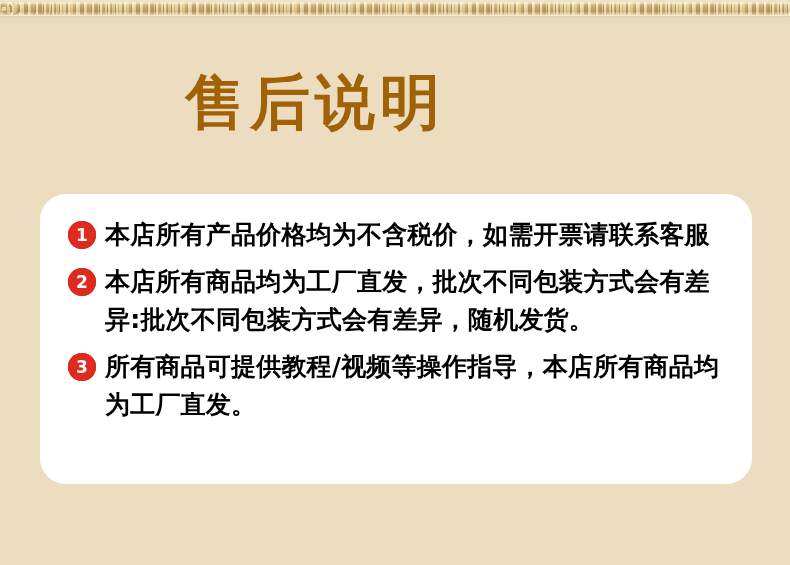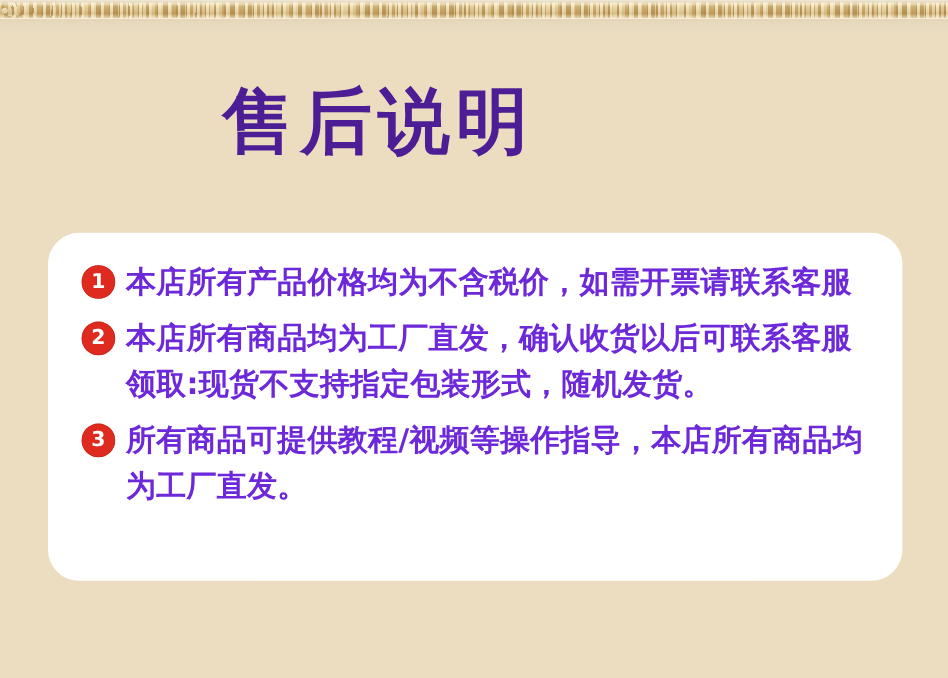--- a/index.html
+++ b/index.html
@@ -82,21 +82,21 @@
   .title {
     position: absolute;
     top: 72px;
     left: 0;
     width: 630px;
     text-align: center;
     font-family: "DejaVu Sans", "Liberation Sans", sans-serif;
     font-size: 60px;
     font-weight: 700;
     letter-spacing: 5px;
-    color: #4c1d95;
+    color: #a16207;
     line-height: 1.0;
   }
 
   
   .card {
     position: absolute;
     left: 40px;
     top: 194px;
     width: 712px;
     height: 290px;
@@ -129,21 +129,21 @@
     line-height: 28px;
     text-align: center;
     margin-top: 5px;
     margin-right: 9px;
     box-shadow: 0 0 0 0.5px #c5241a inset;
   }
   .item-text {
     font-family: "DejaVu Sans", "Liberation Sans", sans-serif;
     font-size: 25px;
     font-weight: 700;
-    color: #6d28d9;
+    color: #000000;
     line-height: 1.52;
     letter-spacing: 0.2px;
   }
 </style>
 </head>
 <body>
 
 <div class="top-band">
   <div class="band-upper"></div>
   <div class="band-ornament"></div>
@@ -156,21 +156,21 @@
 <div class="card">
   <ul class="list">
 
     <li class="list-item">
       <span class="bullet">1</span>
       <span class="item-text">本店所有产品价格均为不含税价，如需开票请联系客服</span>
     </li>
 
     <li class="list-item">
       <span class="bullet">2</span>
-      <span class="item-text">本店所有商品均为工厂直发，确认收货以后可联系客服领取:现货不支持指定包装形式，随机发货。</span>
+      <span class="item-text">本店所有商品均为工厂直发，批次不同包装方式会有差异:批次不同包装方式会有差异，随机发货。</span>
     </li>
 
     <li class="list-item">
       <span class="bullet">3</span>
       <span class="item-text">所有商品可提供教程/视频等操作指导，本店所有商品均为工厂直发。</span>
     </li>
 
   </ul>
 </div>
 

